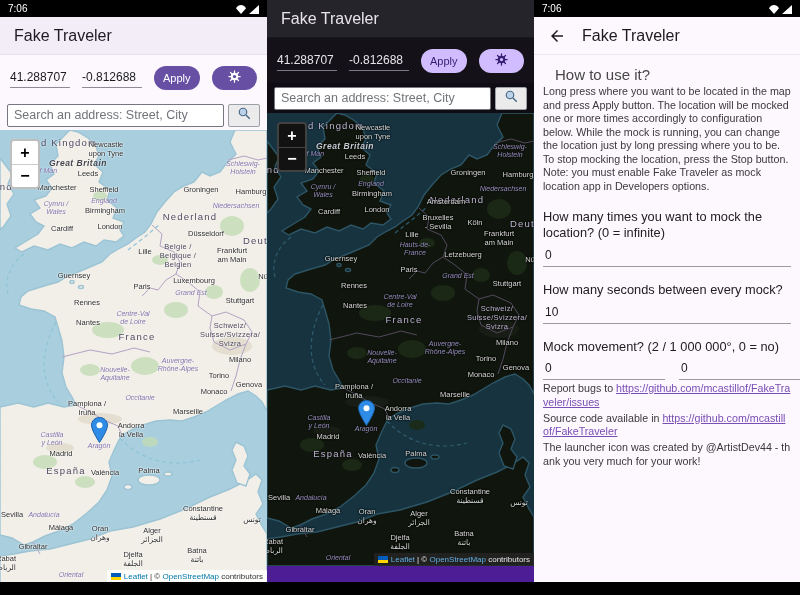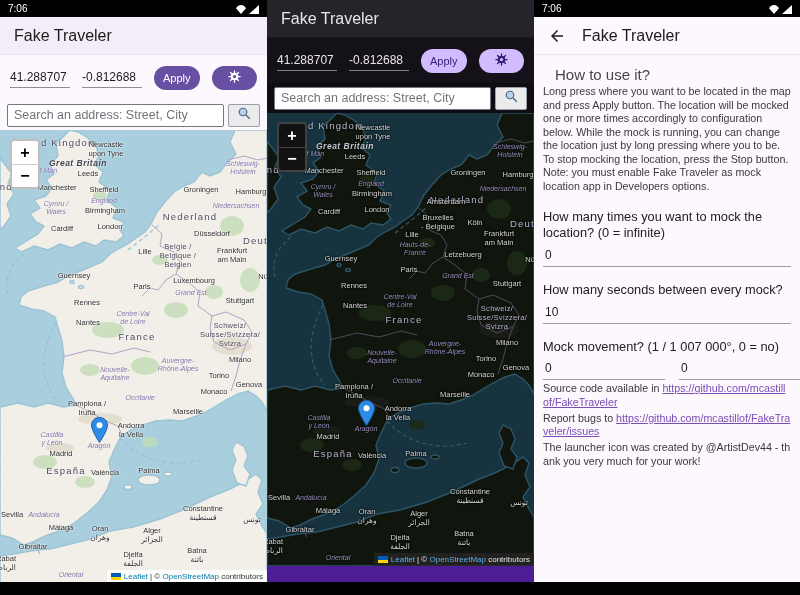--- a/index.html
+++ b/index.html
@@ -278,21 +278,21 @@
 الجزائر</div>
           <div class="map-label city ar" style="left: 133px; top: 430px;">Djelfa
 الجلفة</div>
           <div class="map-label city ar" style="left: 197px; top: 426px;">Batna
 باتنة</div>
           <div class="map-label city ar" style="left: 203px; top: 384px;">Constantine
 قسنطينة</div>
           <div class="map-label city ar" style="left: 6px; top: 434px;">Rabat
 الرباط</div>
           <div class="map-label city ar" style="left: 252px; top: 390px;">تونس</div>
-          <div class="map-label city" style="left: 212px; top: 104px;">Düsseldorf</div>
+          <div class="map-label city" style="left: 206px; top: 104px;">Düsseldorf</div>
           <div class="map-label country sm" style="left: 178px; top: 126px;">Belgie /
 Belgique /
 Belgien</div>
           <div class="map-label city" style="left: 194px; top: 151px;">Luxembourg</div>
         </div>
       <span class="marker"><svg width="17" height="26" viewBox="0 0 17 26" xmlns="http://www.w3.org/2000/svg">
     <path d="M8.5,0.5 C13,0.5 16.5,4 16.5,8.3 C16.5,13.5 8.5,25.5 8.5,25.5 C8.5,25.5 0.5,13.5 0.5,8.3 C0.5,4 4,0.5 8.5,0.5 Z" fill="#2E8BE6" stroke="#1A5FA8" stroke-width="1"></path>
     <circle cx="8.5" cy="8.3" r="3" fill="#fff"></circle>
   </svg></span>
       <div class="attribution">
@@ -463,21 +463,21 @@
 الجلفة</div>
           <div class="map-label city ar" style="left: 197px; top: 426px;">Batna
 باتنة</div>
           <div class="map-label city ar" style="left: 203px; top: 384px;">Constantine
 قسنطينة</div>
           <div class="map-label city ar" style="left: 6px; top: 434px;">Rabat
 الرباط</div>
           <div class="map-label city ar" style="left: 252px; top: 390px;">تونس</div>
           <div class="map-label city" style="left: 179px; top: 89px;">Amsterdam</div>
           <div class="map-label city" style="left: 171px; top: 110px;">Bruxelles
-- Belgique</div>
+- Sevilla</div>
           <div class="map-label city" style="left: 208px; top: 110px;">Köln</div>
           <div class="map-label city" style="left: 196px; top: 142px;">Letzebuerg</div>
           <div class="map-label region" style="left: 148px; top: 136px;">Hauts-de-
 France</div>
         </div>
       <span class="marker"><svg width="17" height="26" viewBox="0 0 17 26" xmlns="http://www.w3.org/2000/svg">
     <path d="M8.5,0.5 C13,0.5 16.5,4 16.5,8.3 C16.5,13.5 8.5,25.5 8.5,25.5 C8.5,25.5 0.5,13.5 0.5,8.3 C0.5,4 4,0.5 8.5,0.5 Z" fill="#2E8BE6" stroke="#1A5FA8" stroke-width="1"></path>
     <circle cx="8.5" cy="8.3" r="3" fill="#fff"></circle>
   </svg></span>
       <div class="attribution">
@@ -516,28 +516,28 @@
     <div class="about-content">
       <div class="how-title">How to use it?</div>
       <div class="how-body">Long press where you want to be located in the map and press Apply button. The location will be mocked one or more times accordingly to configuration below. While the mock is running, you can change the location just by long pressing where you to be. To stop mocking the location, press the Stop button. Note: you must enable Fake Traveler as mock location app in Developers options.</div>
 
       <div class="q-label">How many times you want to mock the location? (0 = infinite)</div>
       <input class="u-input" value="0" style="">
 
       <div class="q-label">How many seconds between every mock?</div>
       <input class="u-input" value="10" style="">
 
-      <div class="q-label">Mock movement? (1 / 1 007 000°, 0 = no)</div>
+      <div class="q-label">Mock movement? (2 / 1 000 000°, 0 = no)</div>
       <div class="mock-row">
         <input class="u-input" value="0" style="">
         <input class="u-input" value="0" style="">
       </div>
 
+      <div class="fine"><span>Report bugs to </span><a>https://github.com/mcastillof/FakeTraveler/issues</a></div>
       <div class="fine"><span>Source code available in </span><a>https://github.com/mcastillof/FakeTraveler</a></div>
-      <div class="fine"><span>Report bugs to </span><a>https://github.com/mcastillof/FakeTraveler/issues</a></div>
       <div class="fine">The launcher icon was created by @ArtistDev44 - thank you very much for your work!</div>
     </div>
     <div class="nav-bar">
       <div class="nav-pill"></div>
     </div>
   </section>
 
 </div>
 
 </body></html>

